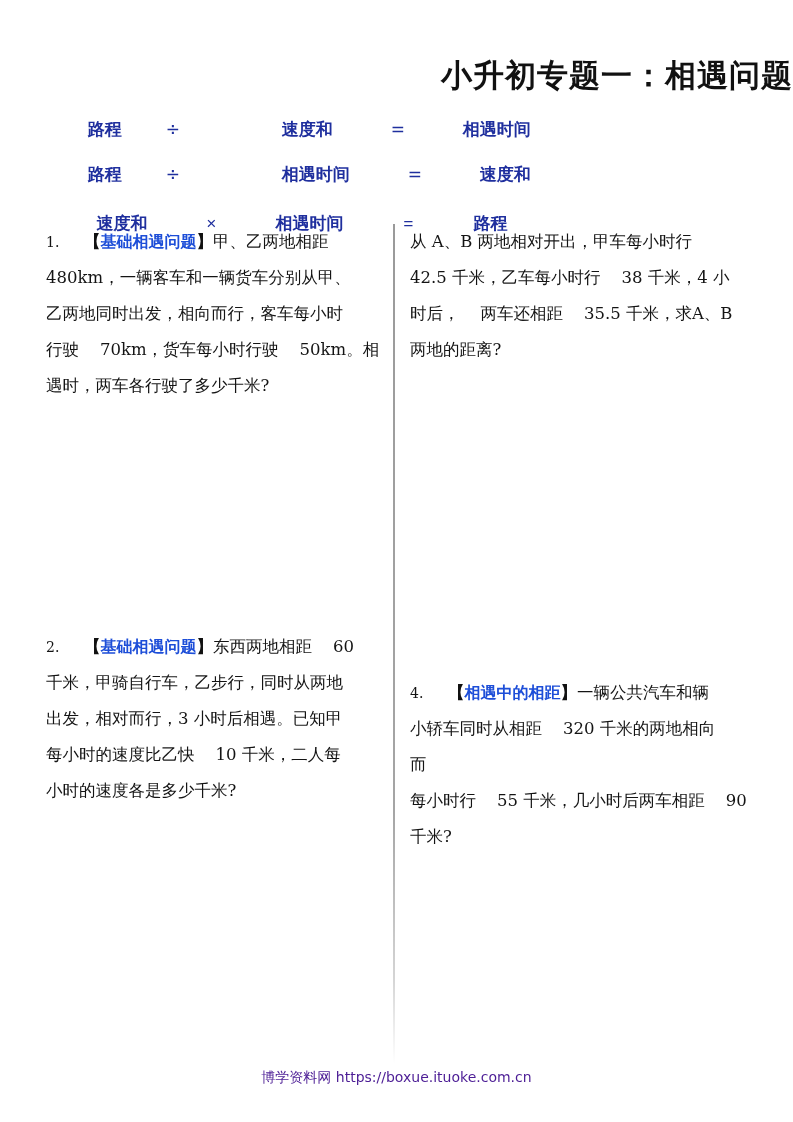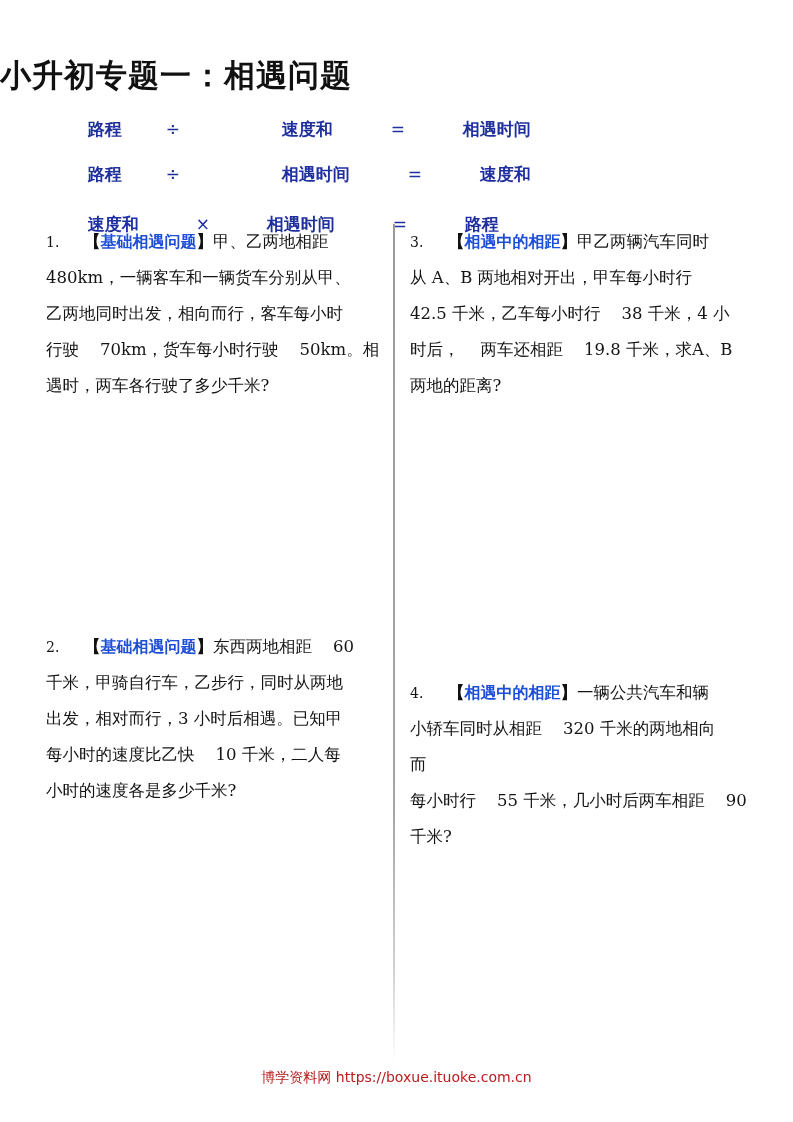--- a/index.html
+++ b/index.html
@@ -13,40 +13,40 @@
       position: relative;
       overflow: hidden;
       font-family: "DejaVu Serif", "Liberation Serif", serif;
       color: #111111;
     }
     .title {
       position: absolute;
       left: 0;
       top: 55px;
       width: 793px;
-      text-align: left;
+      text-align: right;
       font-family: "DejaVu Sans", "Liberation Sans", sans-serif;
       font-weight: bold;
       font-size: 31px;
       letter-spacing: 1px;
       color: #111111;
     }
     .formula {
       position: absolute;
       left: 40px;
       font-family: "DejaVu Sans", "Liberation Sans", sans-serif;
       font-weight: bold;
       font-size: 17px;
       color: #1f2f9e;
       white-space: pre;
     }
     .formula span { display: inline-block; padding-left: 36px; }
     .f1 { top: 98px; }
     .f2 { top: 143px; }
-    .f3 { top: 193px; }
+    .f3 { top: 193px; font-family: Liberation Mono, monospace; }
     .gap { width: 22px; }
     .op { width: 30px; text-align: center; font-weight: normal; color: #1f2f9e; }
 
     .divider {
       position: absolute;
       left: 393px;
       top: 224px;
       width: 2px;
       height: 840px;
       background: linear-gradient(to bottom, #9a9a9a 0%, #a5a5a5 70%, #d5d5d5 90%, rgba(255,255,255,0) 100%);
@@ -68,21 +68,21 @@
     .tag { font-weight: bold; color: #1d4ed8; font-family: "DejaVu Sans", "Liberation Sans", sans-serif; font-size: 16px; }
 
     .footer {
       position: absolute;
       left: 0;
       top: 1069px;
       width: 793px;
       text-align: center;
       font-family: "DejaVu Sans", "Liberation Sans", sans-serif;
       font-size: 14px;
-      color: #b91c1c;
+      color: #4c1d95;
     }
   </style>
 </head>
 <body>
 
 <div class="title">小升初专题一：相遇问题</div>
 
 <div class="formula f1">
   <span>路程</span><span class="op">÷</span><span class="gap"></span><span>速度和</span><span class="op" style="width:58px">=</span><span>相遇时间</span>
 </div>
@@ -105,24 +105,23 @@
 
 <div class="problem p2">
   <span class="line"><span class="num">2.</span><span class="tag-bracket">【</span><span class="tag">基础相遇问题</span><span class="tag-bracket">】</span><span>东西两地相距    60</span></span>
   <span class="line">千米，甲骑自行车，乙步行，同时从两地</span>
   <span class="line">出发，相对而行，3 小时后相遇。已知甲</span>
   <span class="line">每小时的速度比乙快    10 千米，二人每</span>
   <span class="line">小时的速度各是多少千米?</span>
 </div>
 
 <div class="problem p3">
-  <span class="line"><span class="num">3.</span><span class="tag-bracket">【</span><span class="tag">相遇中的相距</span><span class="tag-bracket">】</span><span>甲乙两辆汽车同时</span></span>
   <span class="line">从 A、B 两地相对开出，甲车每小时行</span>
   <span class="line">42.5 千米，乙车每小时行    38 千米，4 小</span>
-  <span class="line">时后，    两车还相距    19.8 千米，求A、B</span>
+  <span class="line">时后，    两车还相距    35.5 千米，求A、B</span>
   <span class="line">两地的距离?</span>
 </div>
 
 <div class="problem p4">
   <span class="line"><span class="num">4.</span><span class="tag-bracket">【</span><span class="tag">相遇中的相距</span><span class="tag-bracket">】</span><span>一辆公共汽车和辆</span></span>
   <span class="line">小轿车同时从相距    320 千米的两地相向</span>
   <span class="line">而</span>
   <span class="line">每小时行    55 千米，几小时后两车相距    90</span>
   <span class="line">千米?</span>
 </div>

